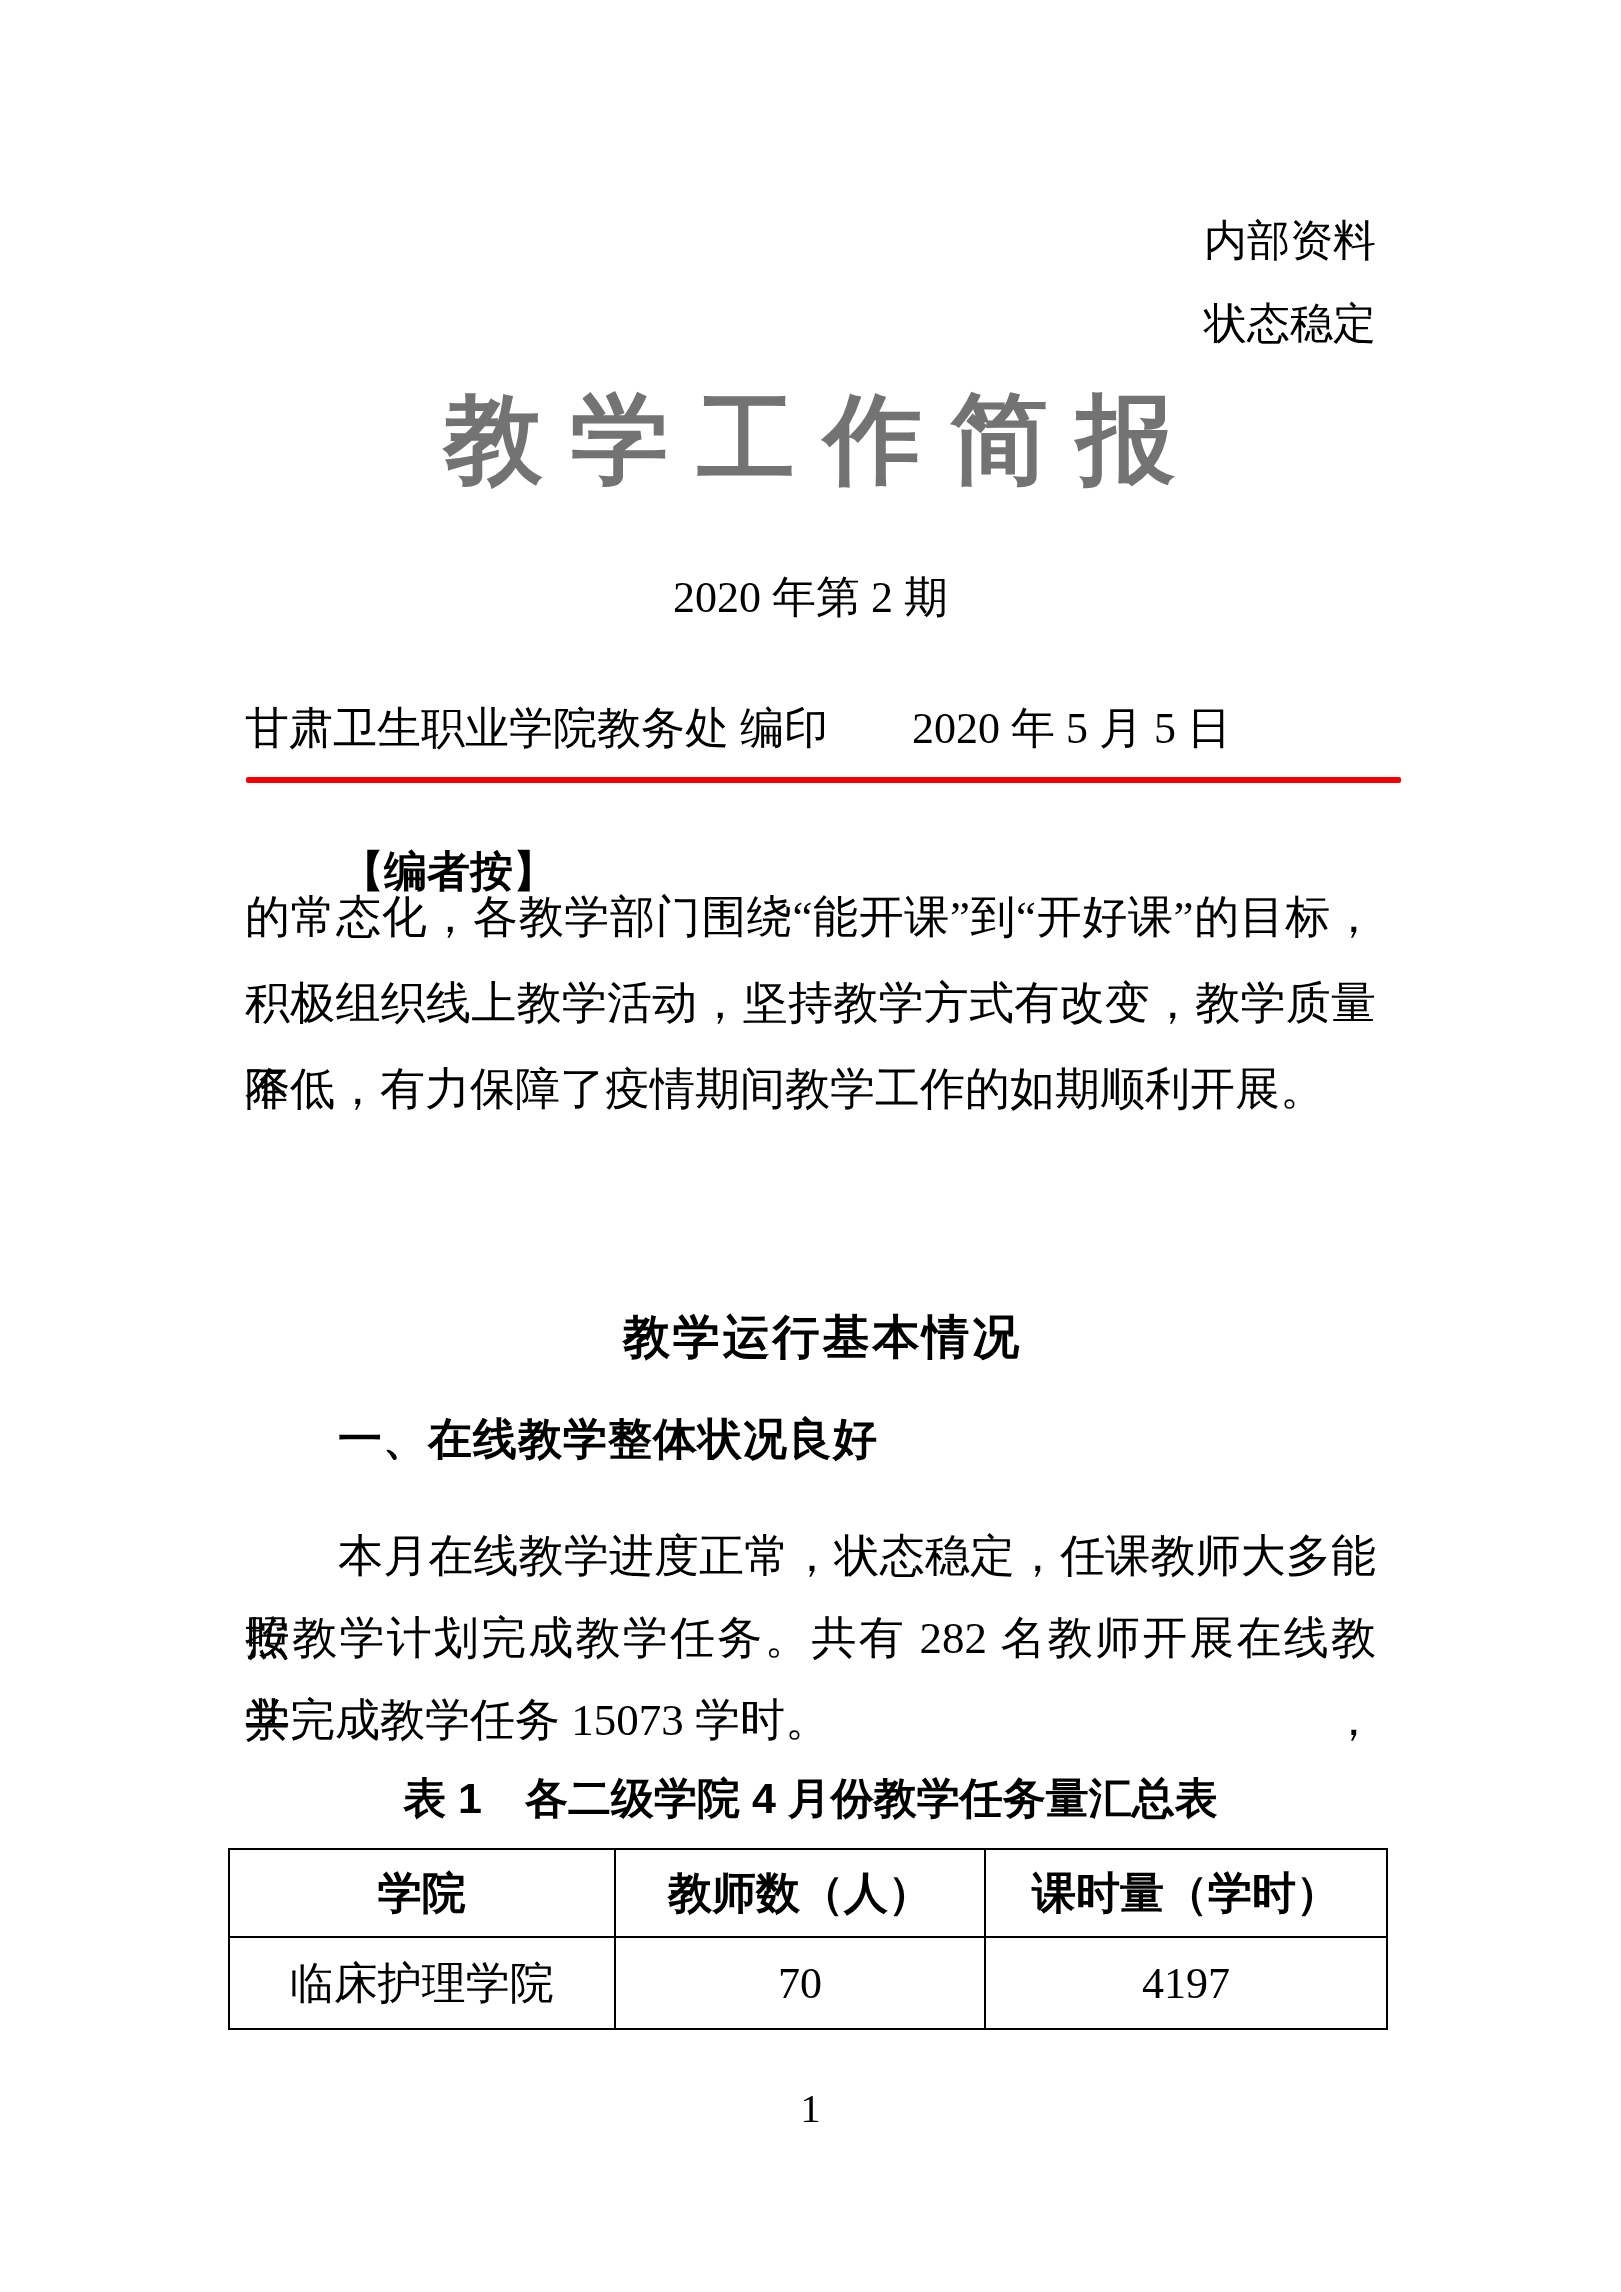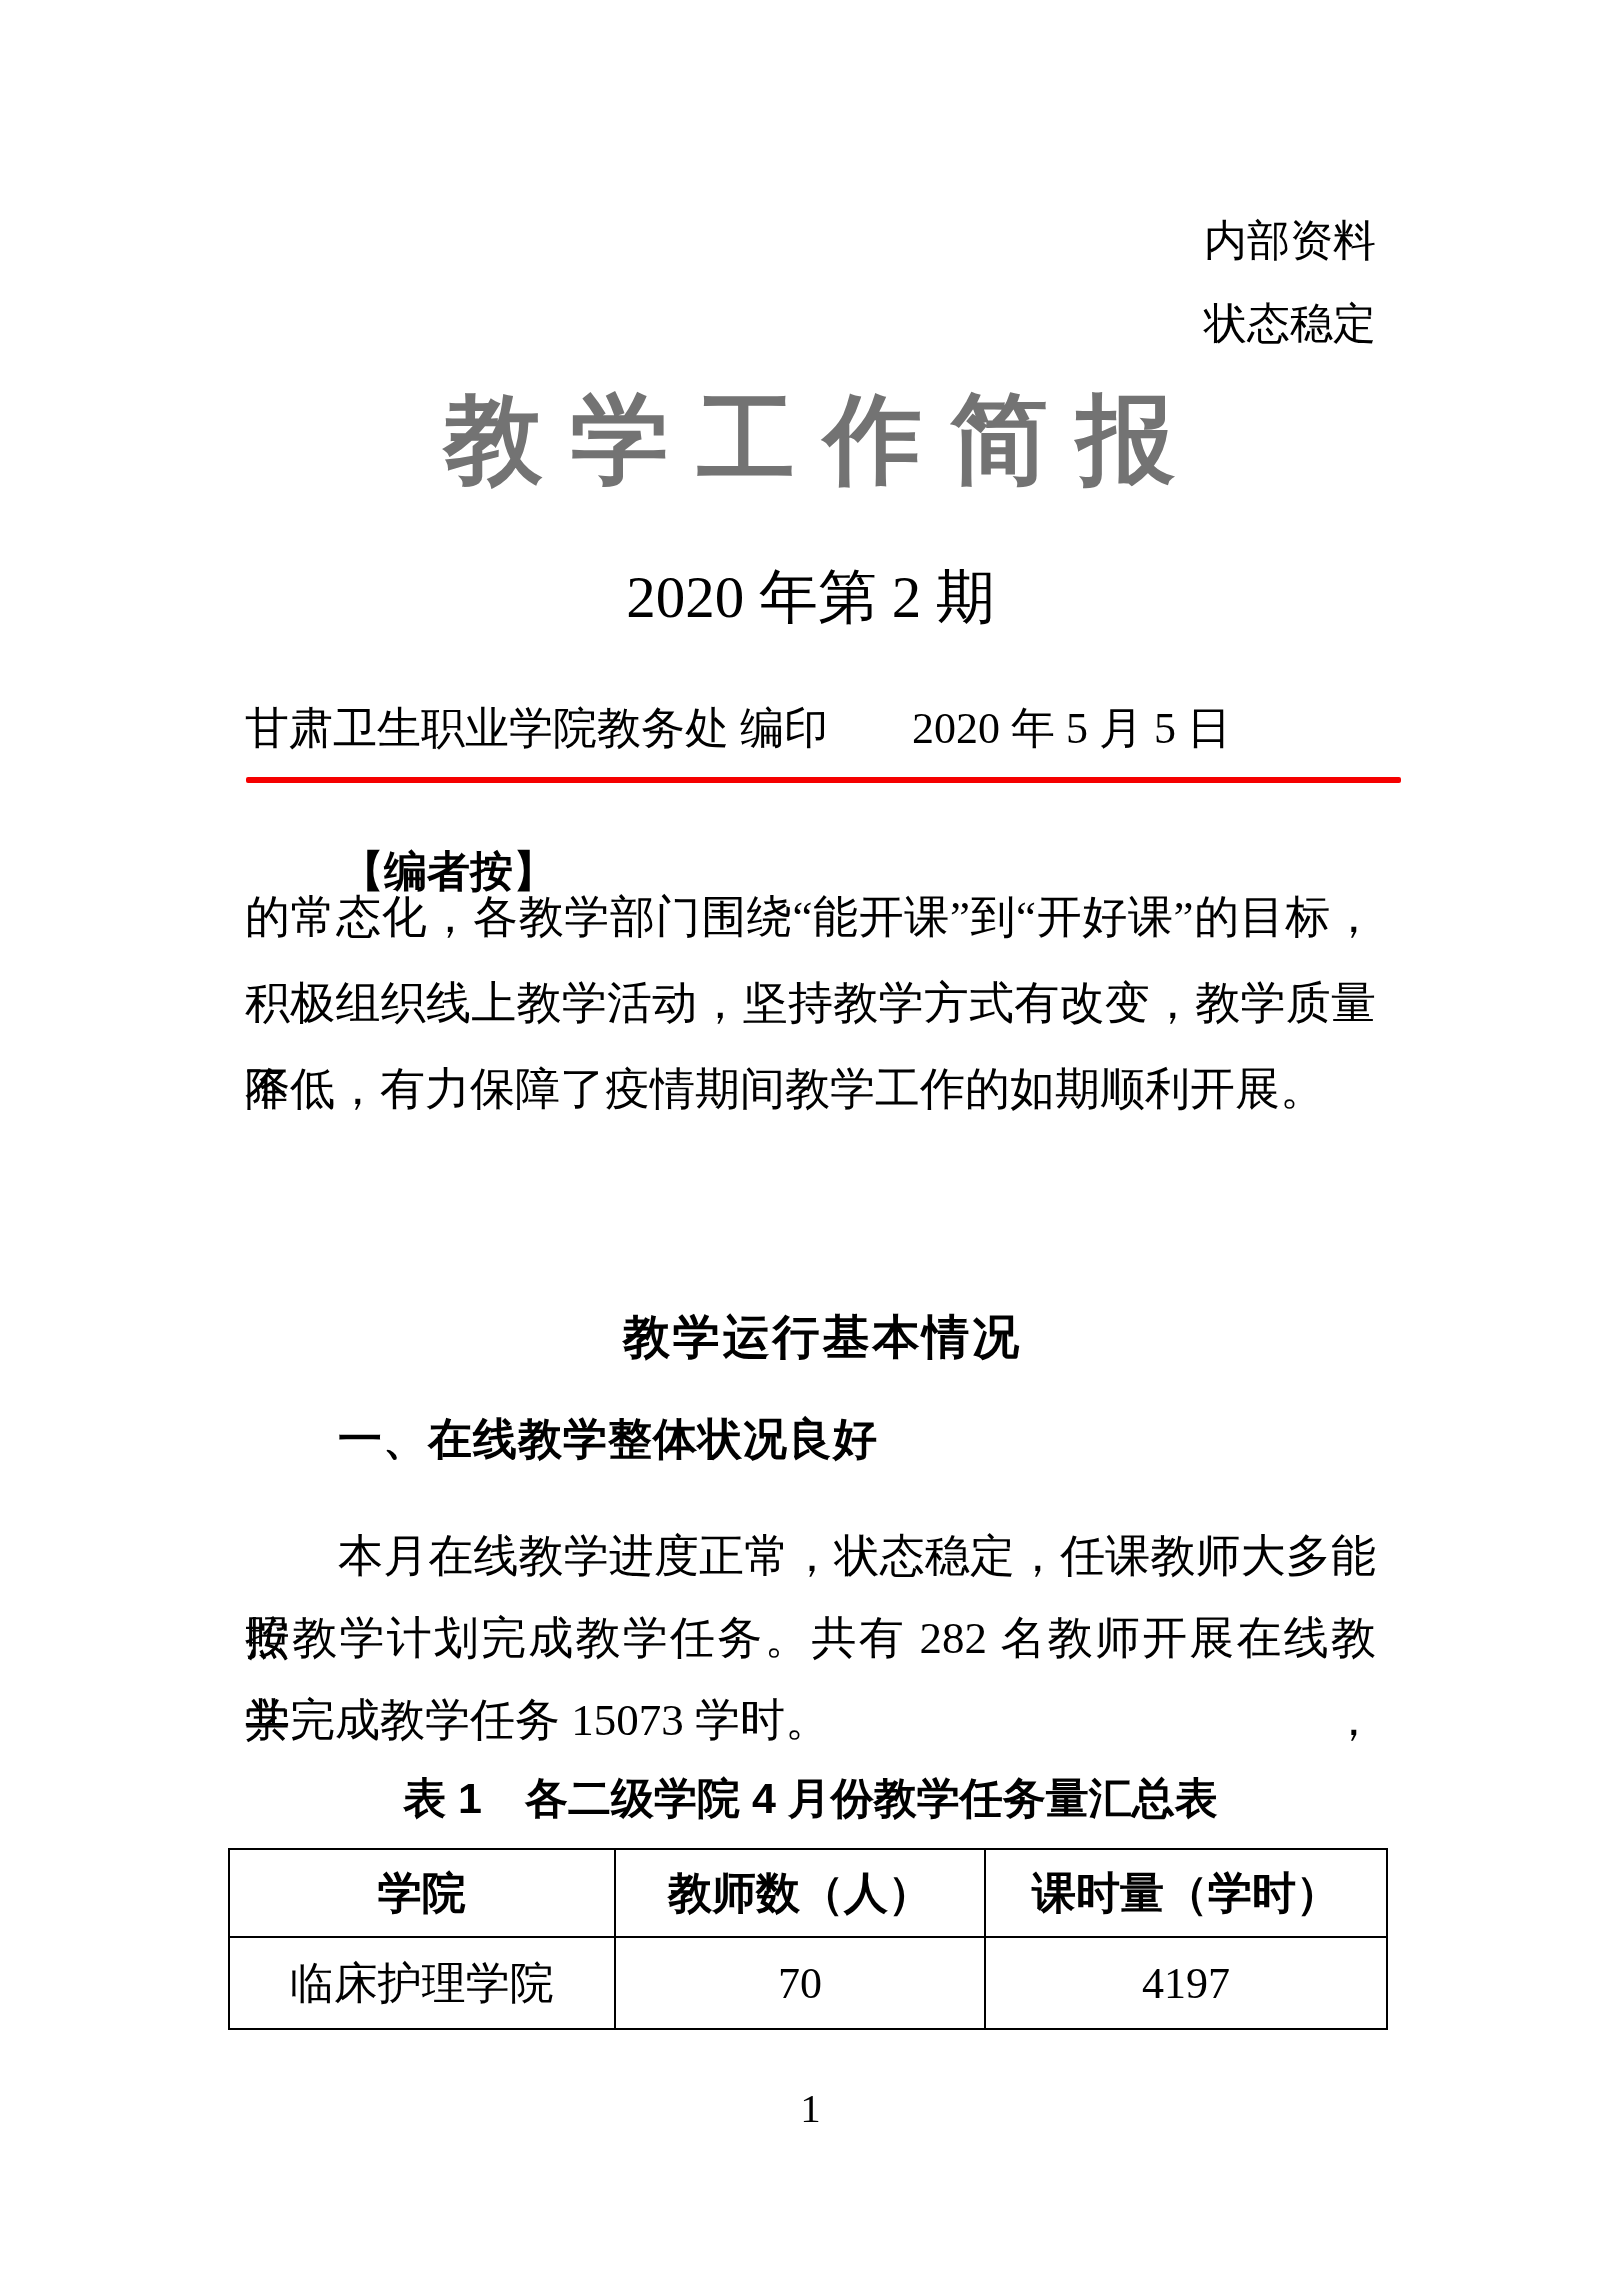--- a/index.html
+++ b/index.html
@@ -13,21 +13,21 @@
     font-size:43px; line-height:83px; text-align:right;
   }
   .doc-title {
     position:absolute; top:384px; left:0; width:1621px; margin:0;
     text-align:center; font-size:98px; line-height:113px; font-weight:bold;
     color:#737373; letter-spacing:2px; white-space:nowrap;
     font-family:"Liberation Serif","DejaVu Serif",serif;
   }
   .issue {
     position:absolute; top:567px; left:0; width:1621px;
-    text-align:center; font-size:59px; line-height:61px;
+    text-align:center; font-size:44px; line-height:61px;
   }
   .pubrow {
     position:absolute; top:698px; left:245px; width:1131px;
     display:flex; justify-content:space-between; align-items:center;
     font-size:44px; line-height:61px; white-space:nowrap;
   }
   .pubdate { margin-right:145px; }
   .redline {
     position:absolute; top:777px; left:246px; width:1155px; height:5.9px;
     background:#f50000; border-radius:2px;

